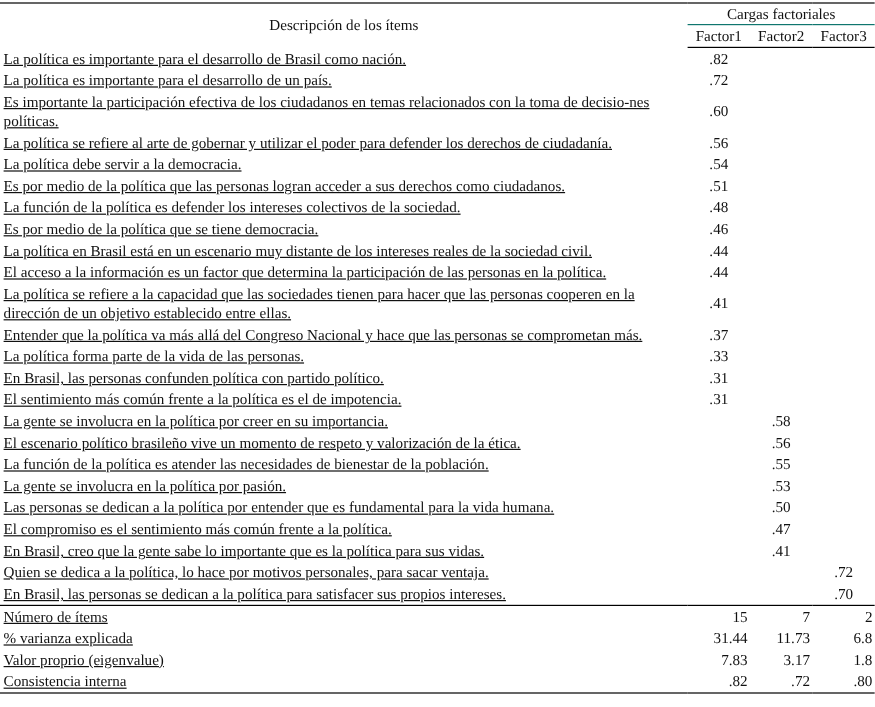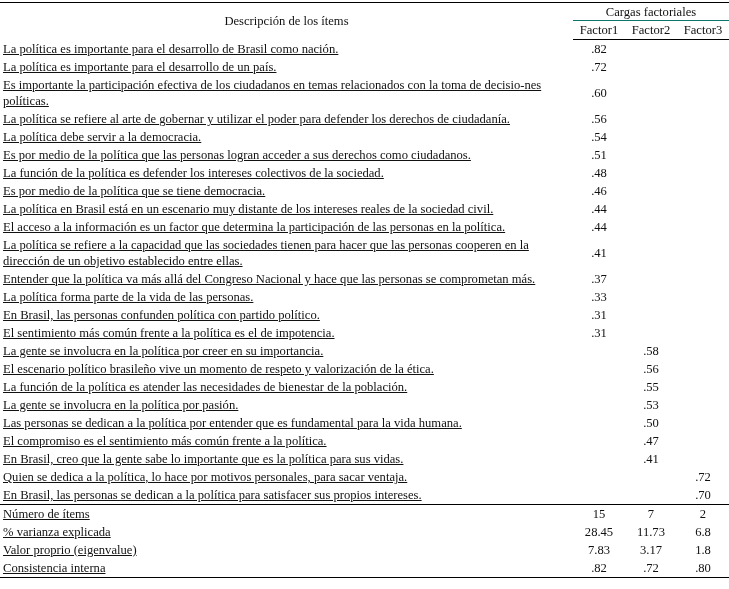--- a/index.html
+++ b/index.html
@@ -28,21 +28,21 @@
   th.desc-head { text-align: center; vertical-align: middle; }
   th.group-head { text-align: center; border-bottom: 1px solid #0f766e; padding-top: 1px; }
   th.factor-head { text-align: center; padding: 1px 0 1px 0; }
   thead tr.h2 th { border-bottom: 1px solid #000; margin-left: 45px; }
   tbody.items td { padding-top: 1px; padding-bottom: 1px; line-height: 16px; }
   td.desc { text-align: left; padding-left: 3px; text-decoration: underline; }
   td.val { text-align: center; }
   tbody.items tr:last-child td { border-bottom: 1.2px solid #000; }
   tbody.summary td { padding-top: 1px; padding-bottom: 1px; }
   tbody.summary tr:last-child td { border-bottom: 1.6px solid #000; }
-  tbody.summary td.val { text-align: center; font-family: Liberation Serif, serif; }
+  tbody.summary td.val { text-align: right; font-family: Liberation Serif, serif; }
 </style>
 </head>
 <body>
 
 <table>
   <colgroup>
     <col class="c-desc">
       <col class="c-f1">
       <col class="c-f2">
       <col class="c-f3">
@@ -206,21 +206,21 @@
     </tbody>
   <tbody class="summary" id="summary-body">
       <tr>
         <td class="desc">Número de ítems</td>
         <td class="val">15</td>
         <td class="val">7</td>
         <td class="val">2</td>
       </tr>
       <tr>
         <td class="desc">% varianza explicada</td>
-        <td class="val">28.45</td>
+        <td class="val">31.44</td>
         <td class="val">11.73</td>
         <td class="val">6.8</td>
       </tr>
       <tr>
         <td class="desc">Valor proprio (eigenvalue)</td>
         <td class="val">7.83</td>
         <td class="val">3.17</td>
         <td class="val">1.8</td>
       </tr>
       <tr>

